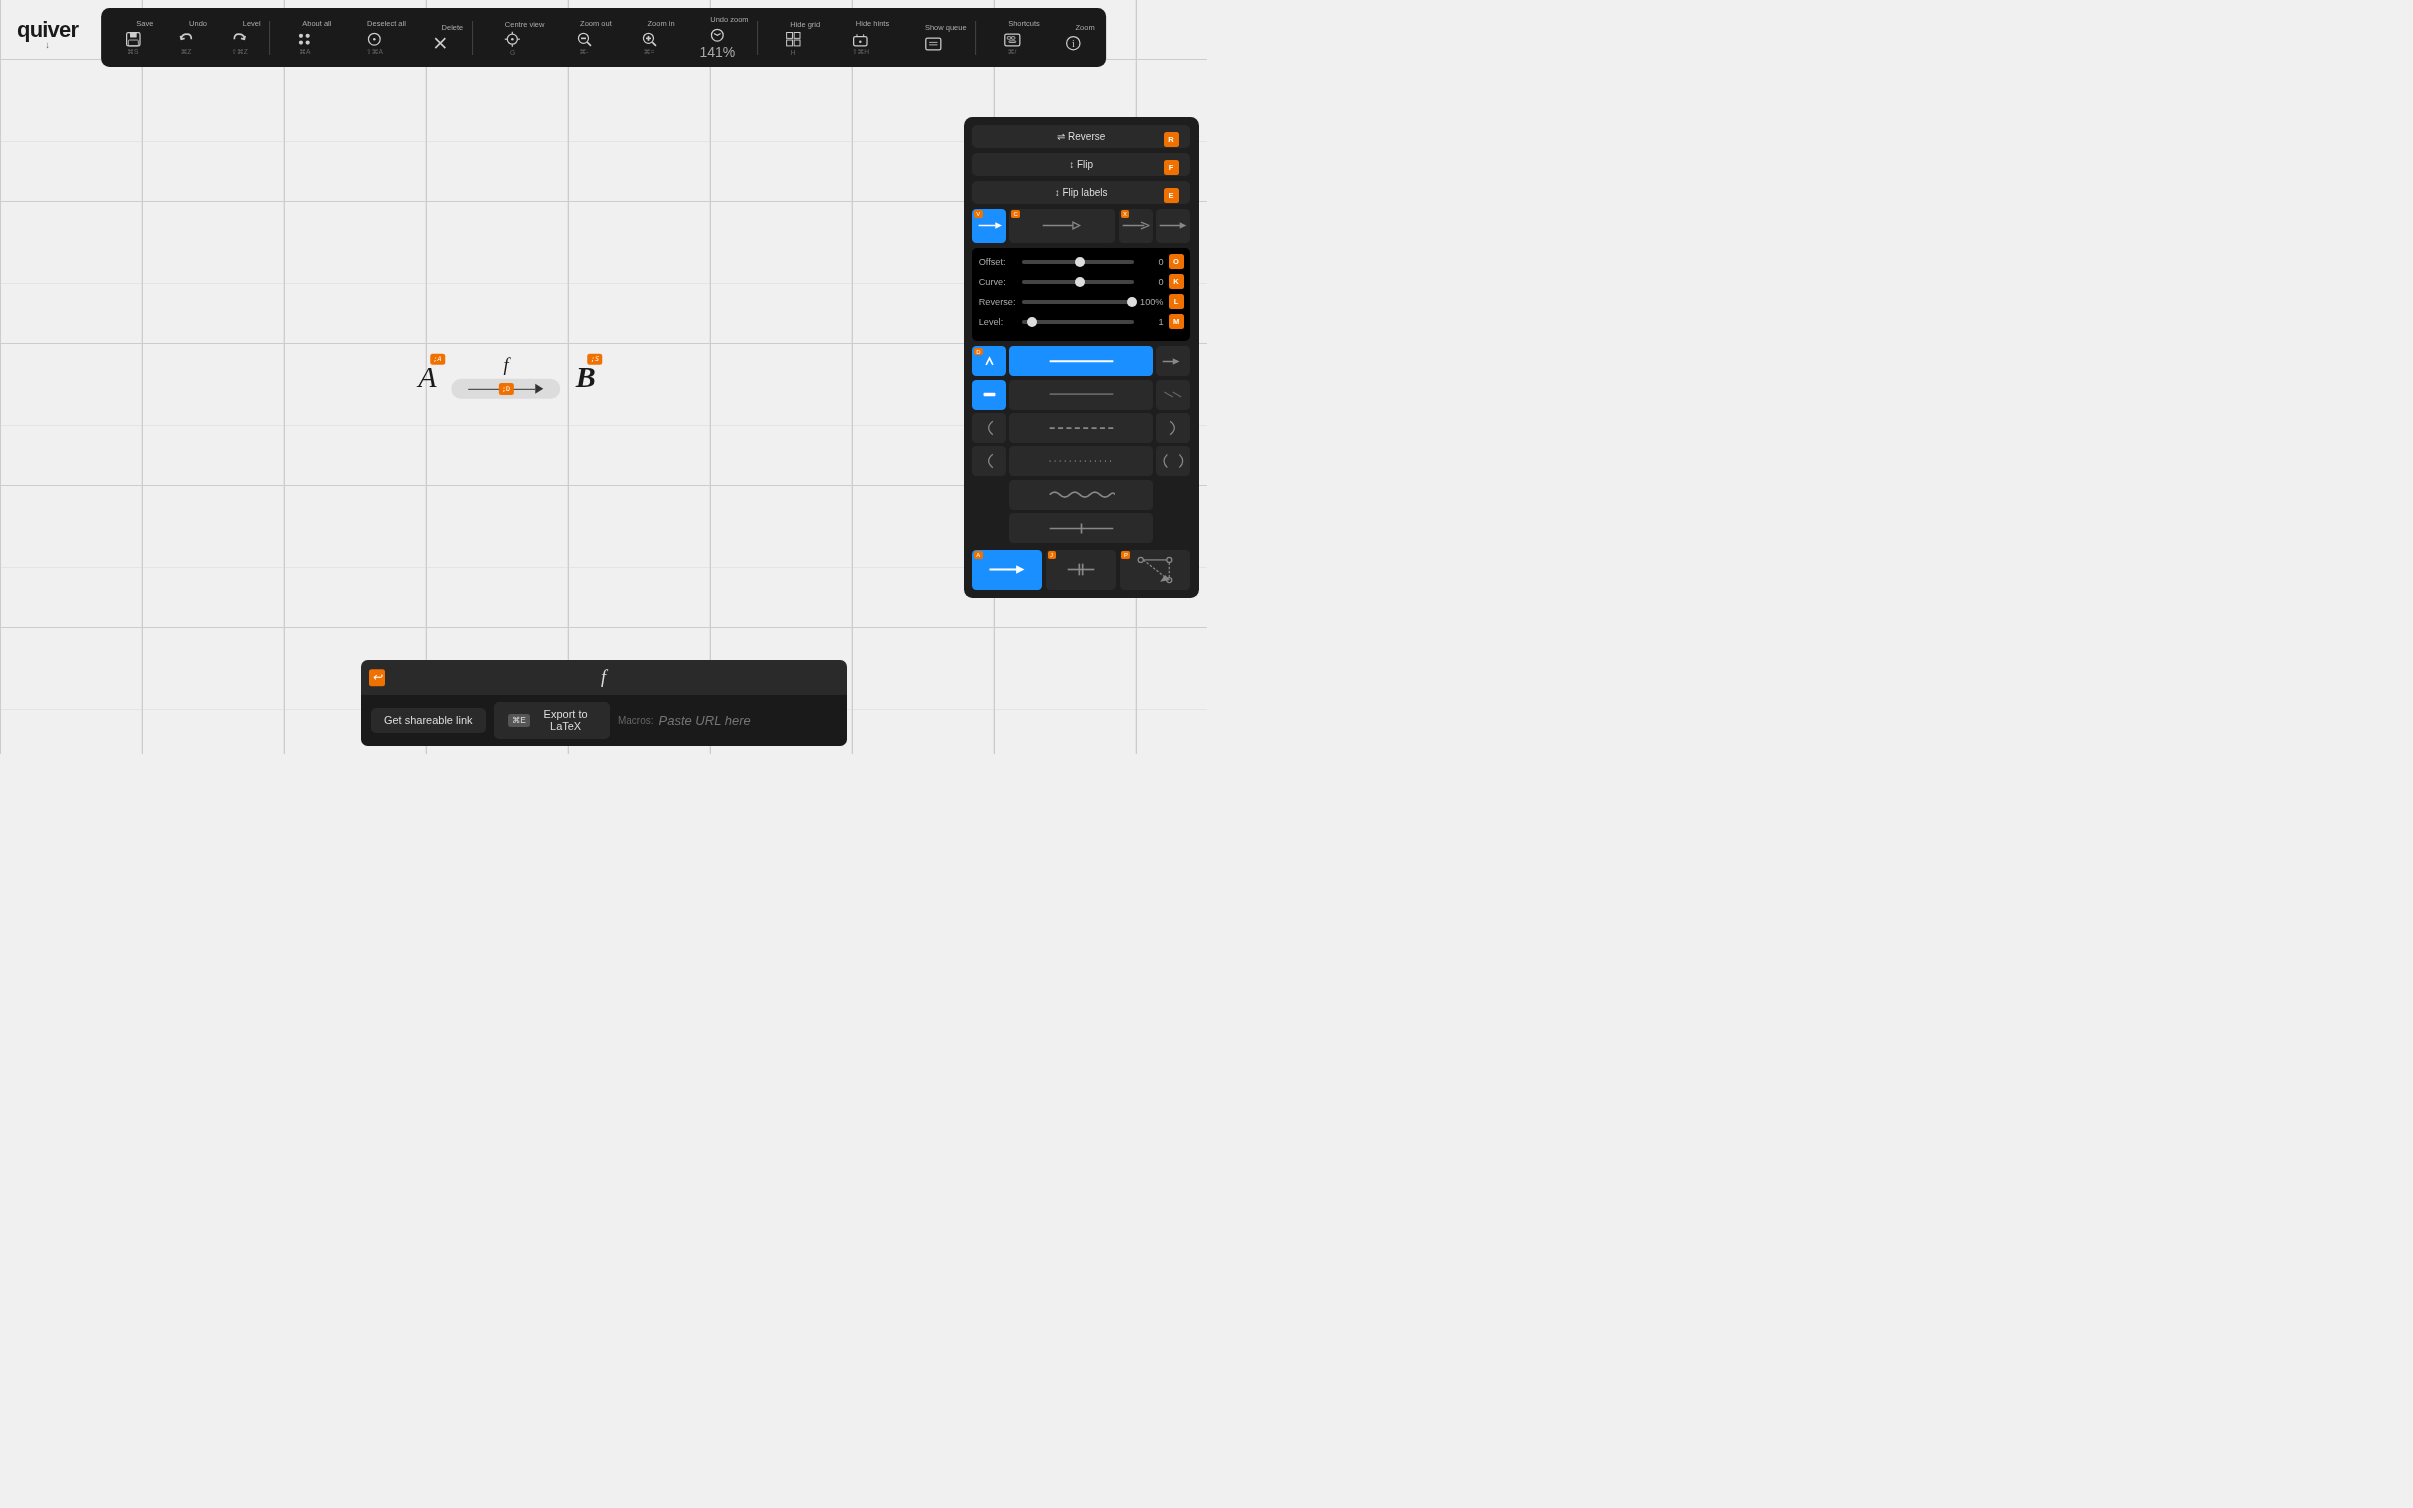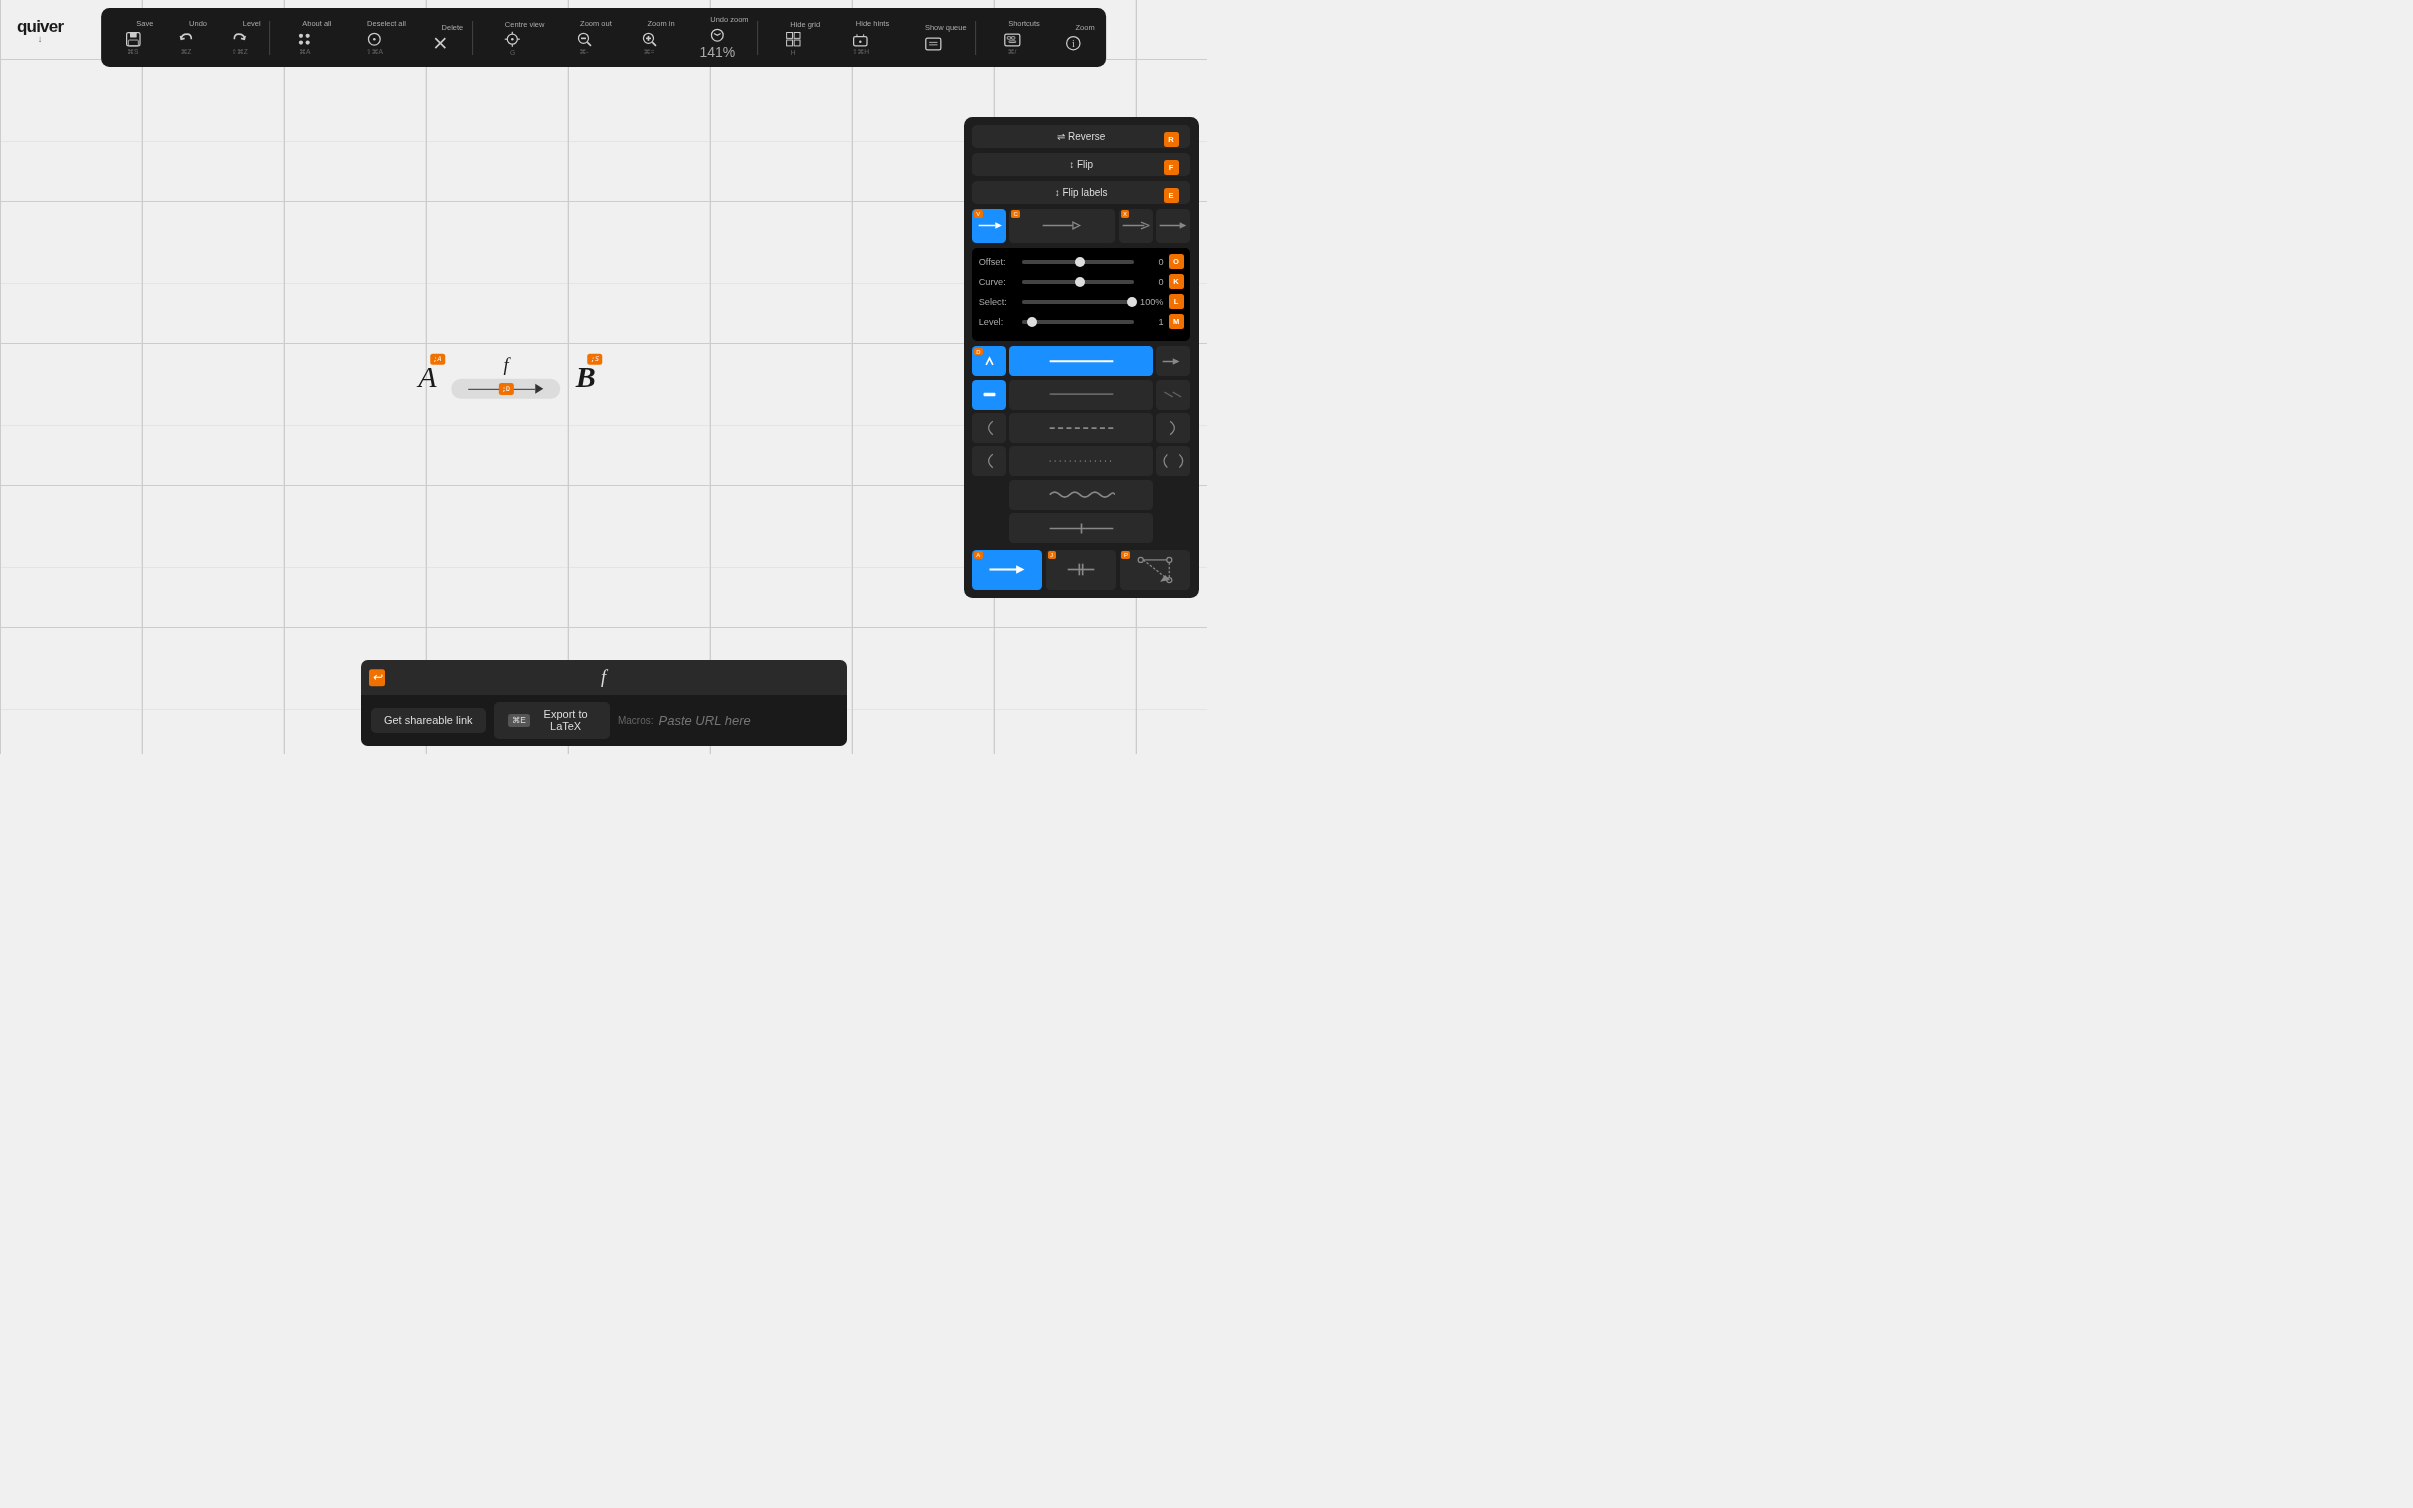--- a/index.html
+++ b/index.html
@@ -101,21 +101,21 @@
     }
 
     
     .logo {
       position: absolute;
       top: 17px;
       left: 17px;
       z-index: 100;
     }
     .logo-text {
-      font-size: 17px;
+      font-size: 22px;
       font-weight: 700;
       color: #1a1a1a;
       letter-spacing: -0.8px;
     }
 
     
     .diagram-container {
       position: absolute;
       top: 50%;
       left: 42%;
@@ -724,21 +724,21 @@
     <div class="slider-row">
       <span class="slider-label">Curve:</span>
       <div class="slider-track">
         <div class="slider-thumb" style="left:48%;"></div>
       </div>
       <span class="slider-val">0</span>
       <span class="slider-key">K</span>
     </div>
 
     <div class="slider-row">
-      <span class="slider-label">Select:</span>
+      <span class="slider-label">Reverse:</span>
       <div class="slider-track">
         <div class="slider-thumb" style="left:94%;"></div>
       </div>
       <span class="slider-val">100%</span>
       <span class="slider-key">L</span>
     </div>
 
     <div class="slider-row">
       <span class="slider-label">Level:</span>
       <div class="slider-track">

